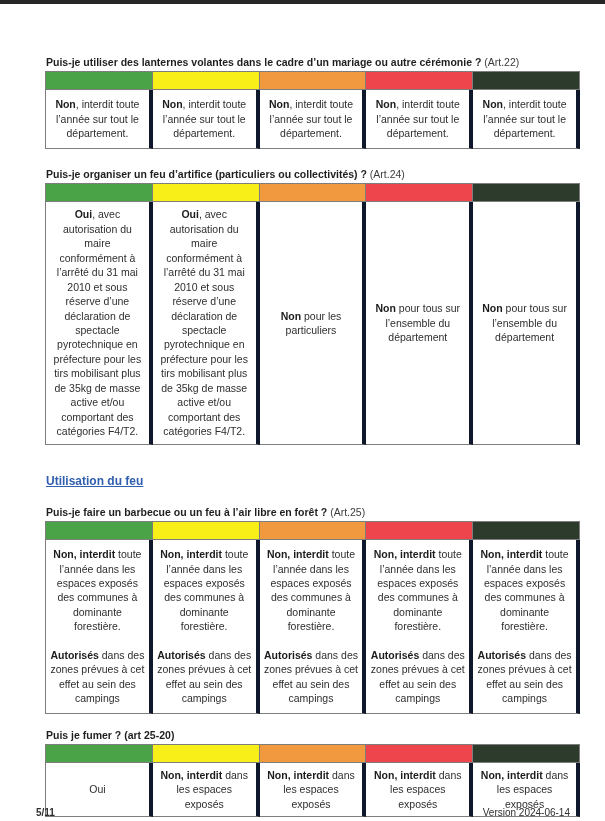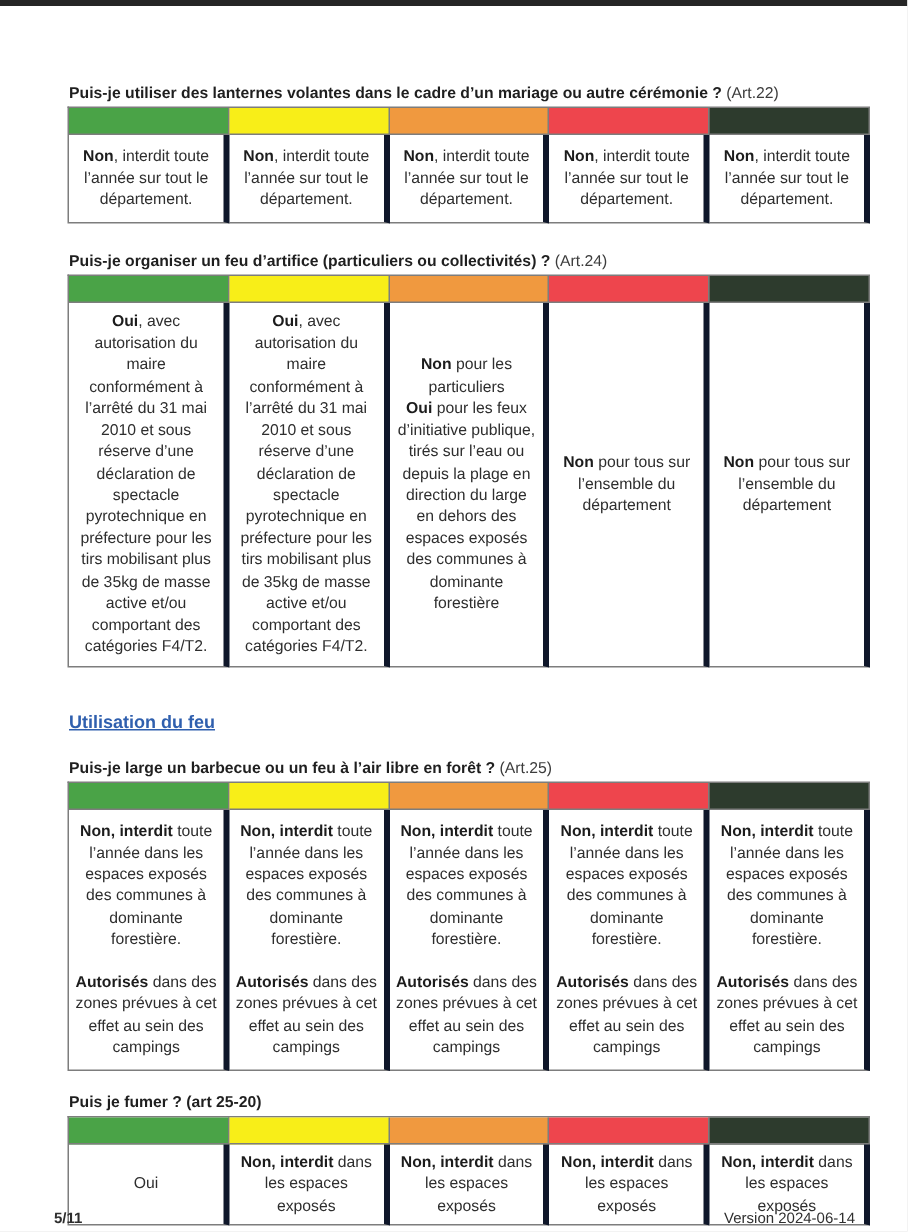--- a/index.html
+++ b/index.html
@@ -129,33 +129,32 @@
           <div class="color-cell" style="background: rgb(238, 69, 77);"></div>
           <div class="color-cell" style="background: rgb(45, 59, 45);"></div>
           <div class="body-cell">
             <p><b>Oui</b><span>, avec autorisation du maire conformément à l’arrêté du 31 mai 2010 et sous réserve d’une déclaration de spectacle pyrotechnique en préfecture pour les tirs mobilisant plus de 35kg de masse active et/ou comportant des catégories F4/T2.</span></p>
           </div>
           <div class="body-cell">
             <p><b>Oui</b><span>, avec autorisation du maire conformément à l’arrêté du 31 mai 2010 et sous réserve d’une déclaration de spectacle pyrotechnique en préfecture pour les tirs mobilisant plus de 35kg de masse active et/ou comportant des catégories F4/T2.</span></p>
           </div>
           <div class="body-cell">
             <p><b>Non</b><span> pour les particuliers</span></p>
-            <p><b>Oui</b><span> pour les feux d’initiative publique, tirés sur l’eau ou depuis la plage en direction du large en dehors des espaces exposés des communes à dominante forestière</span></p>
           </div>
           <div class="body-cell">
             <p><b>Non</b><span> pour tous sur l’ensemble du département</span></p>
           </div>
           <div class="body-cell">
             <p><b>Non</b><span> pour tous sur l’ensemble du département</span></p>
           </div>
         </div>
       </div>
     <h2 class="blue-heading" style="color: rgb(47, 95, 174);">Utilisation du feu</h2>
     <div class="qsection sec-2">
-        <p class="question"><span class="q-main">Puis-je large un barbecue ou un feu à l’air libre en forêt ? </span><span class="q-ref">(Art.25)</span></p>
+        <p class="question"><span class="q-main">Puis-je faire un barbecue ou un feu à l’air libre en forêt ? </span><span class="q-ref">(Art.25)</span></p>
         <div class="qtable">
           <div class="color-cell" style="background: rgb(74, 163, 71);"></div>
           <div class="color-cell" style="background: rgb(248, 238, 24);"></div>
           <div class="color-cell" style="background: rgb(240, 153, 63);"></div>
           <div class="color-cell" style="background: rgb(238, 69, 77);"></div>
           <div class="color-cell" style="background: rgb(45, 59, 45);"></div>
           <div class="body-cell">
             <p><b>Non, interdit</b><span> toute l’année dans les espaces exposés des communes à dominante forestière.</span></p>
             <p><b>Autorisés</b><span> dans des zones prévues à cet effet au sein des campings</span></p>
           </div>

